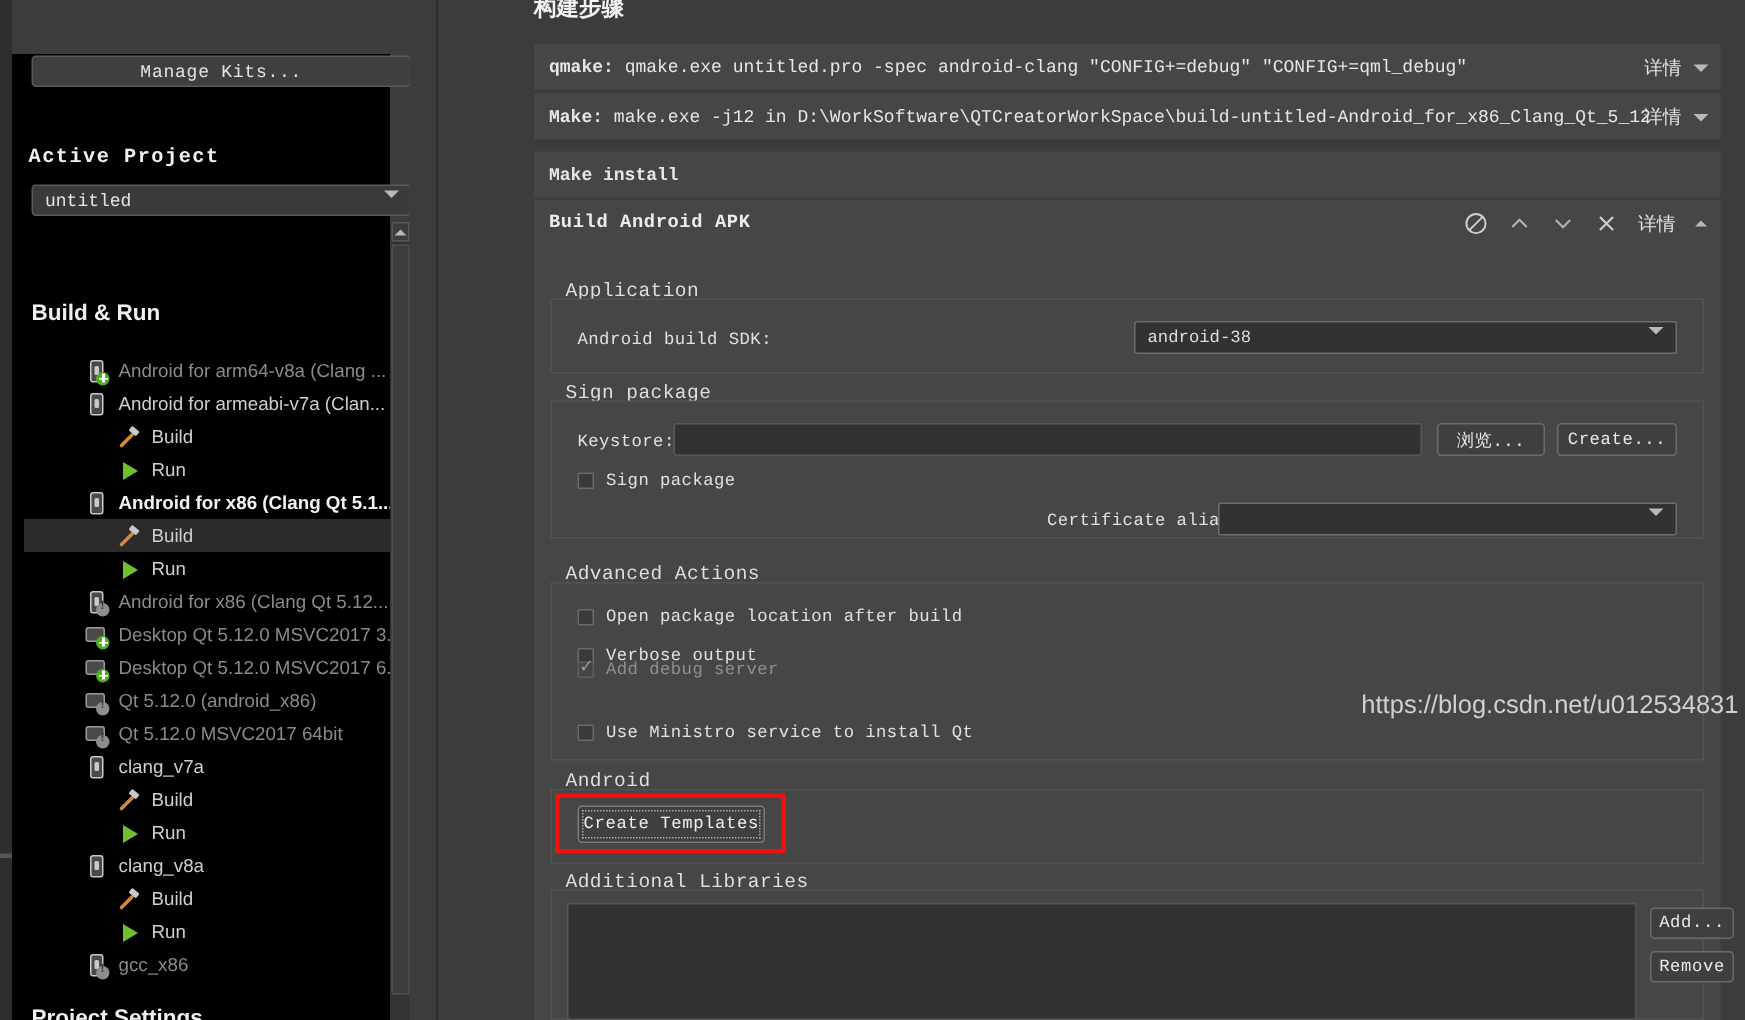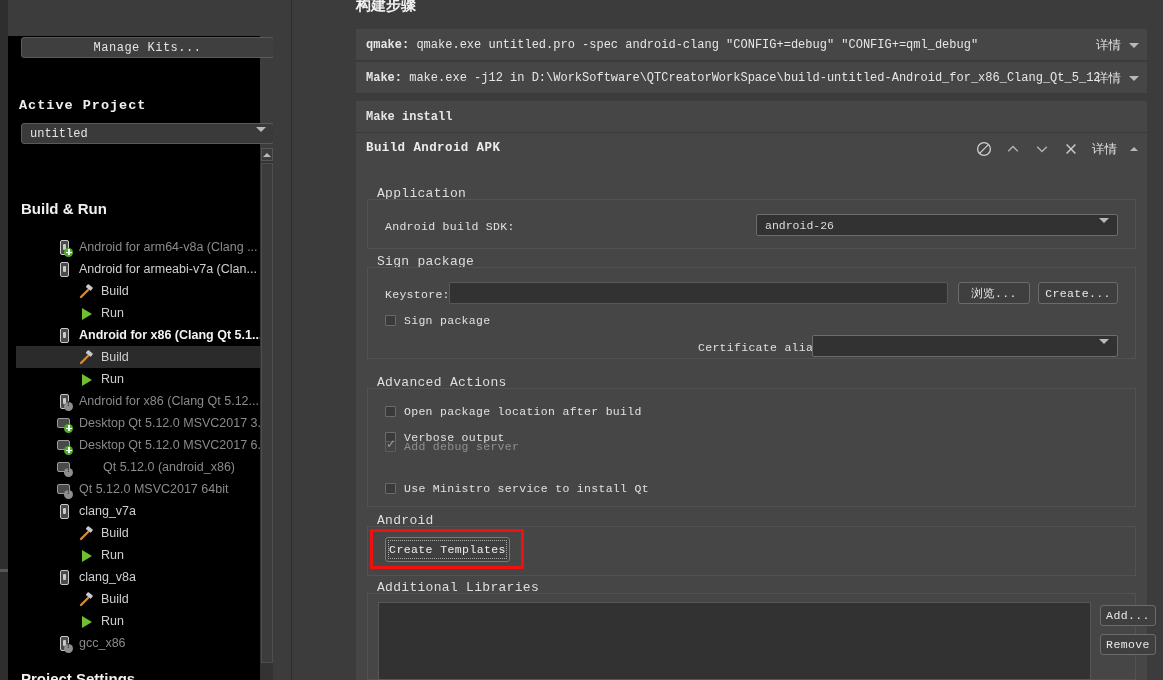--- a/index.html
+++ b/index.html
@@ -315,21 +315,21 @@
           </span>
           <span>Desktop Qt 5.12.0 MSVC2017 3...</span>
         </div>
         <div class="tree-row dim" style="padding-left: 40px;">
           <span class="ico ic-monitor">
             <i></i>
             <span class="badge-plus"></span>
           </span>
           <span>Desktop Qt 5.12.0 MSVC2017 6...</span>
         </div>
-        <div class="tree-row dim" style="padding-left: 40px; gap: 24px;">
+        <div class="tree-row dim" style="padding-left: 40px;">
           <span class="ico ic-monitor">
             <i></i>
             <span class="badge-warn"></span>
           </span>
           <span>Qt 5.12.0 (android_x86)</span>
         </div>
         <div class="tree-row dim" style="padding-left: 40px;">
           <span class="ico ic-monitor">
             <i></i>
             <span class="badge-warn"></span>
@@ -458,21 +458,21 @@
 
           <div class="detail-lbl">详情</div>
           <span class="tri-up"></span>
         </div>
       </div>
 
       <div class="grp-label" style="left:21px; top:53px;">Application</div>
       <div class="grp-box" style="left:11px; top:66px; width:769px; height:50px;"></div>
       <div class="fld-label" style="left:29px; top:87px;">Android build SDK:</div>
       <div class="combo" style="left:400px; top:81px; width:362px; height:22px;">
-        <span>android-26</span>
+        <span>android-38</span>
         <span class="arrow"><span class="tri-down"></span></span>
       </div>
 
       <div class="grp-label" style="left:21px; top:121px;">Sign package</div>
       <div class="grp-box" style="left:11px; top:134px; width:769px; height:92px;"></div>
 
       <div class="fld-label" style="left:29px; top:155px;">Keystore:</div>
       <div class="lineedit" style="left:93px; top:149px; width:499px; height:22px;"></div>
       <div class="btn-sm" style="left:602px; top:149px; width:72px; height:22px;">
         <span>浏览...</span>
@@ -524,14 +524,15 @@
       <div class="grp-box" style="left:11px; top:460px; width:769px; height:87px;"></div>
       <div class="listbox" style="left:22px; top:469px; width:713px; height:78px;"></div>
       <div class="btn-sm" style="left:744px; top:472px; width:56px; height:21px;">
         <span>Add...</span>
       </div>
       <div class="btn-sm" style="left:744px; top:501px; width:56px; height:21px;">
         <span>Remove</span>
       </div>
     </div>
 
+    <div class="watermark">https://blog.csdn.net/u012534831</div>
   </div>
 </div>
 
 </body></html>

